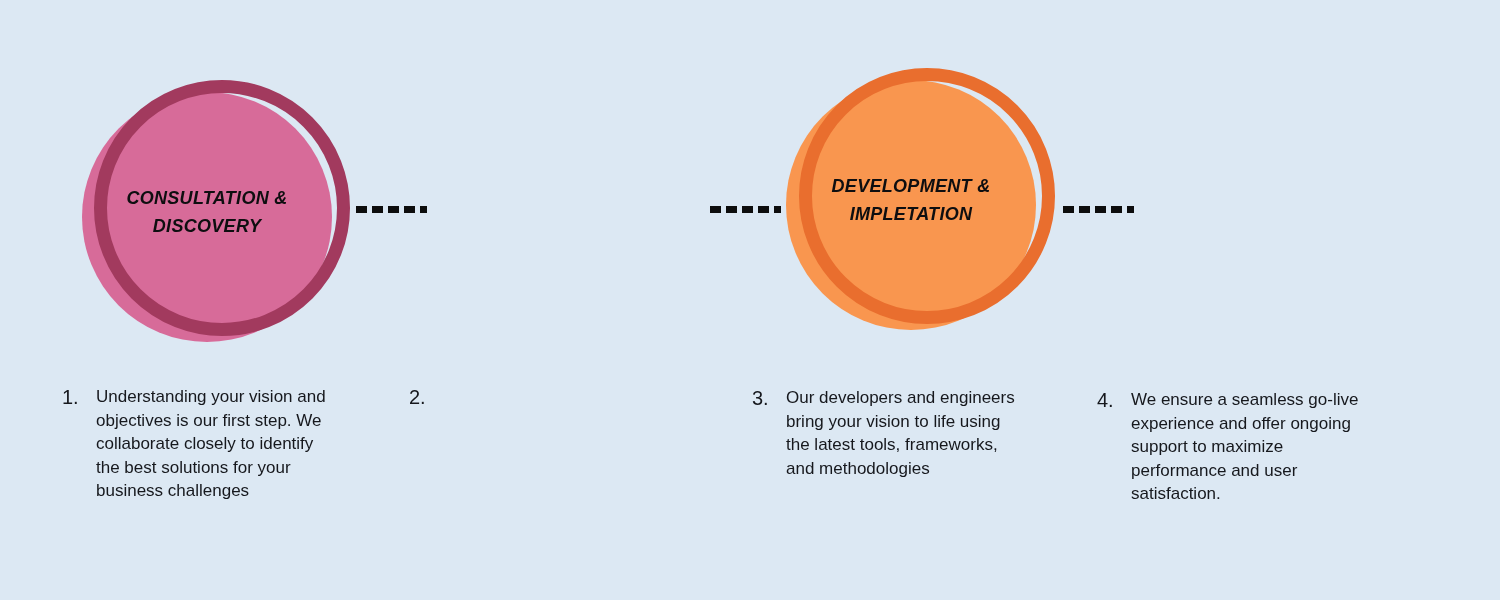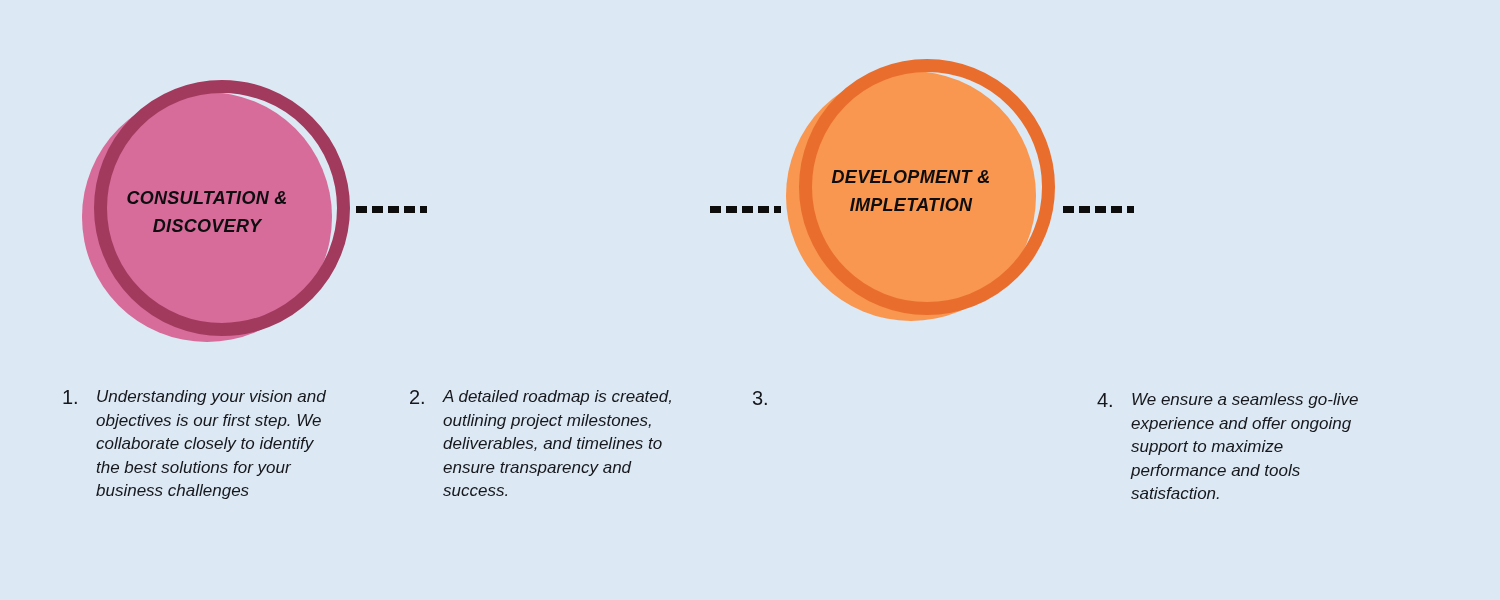--- a/index.html
+++ b/index.html
@@ -81,42 +81,41 @@
     font-size: 20px;
     line-height: 24px;
     min-width: 24px;
     margin-right: 10px;
   }
   .desc-text {
     font-size: 17px;
     line-height: 23.5px;
     white-space: pre-line;
     margin: 0;
-    font-style: italic;
   }
 </style>
 </head>
 <body>
 
 <div class="canvas">
 
   <div class="step" style="left: 82px; top: 92px; --fill: #d76b99; --ring: #a23a5e;">
     <div class="ring" style="left:12px; top:-12px; border-width:13px;"></div>
     <div class="fill">
       <div class="step-title">CONSULTATION &amp;
 DISCOVERY</div>
     </div>
   </div>
 
   <div class="connector" style="left:356px;"></div>
 
 
   <div class="connector" style="left:710px;"></div>
 
-  <div class="step" style="left: 786px; top: 71px; --fill: #f9964f; --ring: #e96e2e;">
+  <div class="step" style="left: 786px; top: 80px; --fill: #f9964f; --ring: #e96e2e;">
     <div class="ring" style="left:13px; top:-12px; border-width:13px;"></div>
     <div class="fill">
       <div class="step-title">DEVELOPMENT &amp;
 IMPLETATION</div>
     </div>
   </div>
 
   <div class="connector" style="left:1063px;"></div>
 
 
@@ -124,33 +123,32 @@
     <span class="desc-number">1.</span>
     <p class="desc-text">Understanding your vision and
 objectives is our first step. We
 collaborate closely to identify
 the best solutions for your
 business challenges</p>
   </div>
 
   <div class="desc" style="left:409px; top:385px; width:316px;">
     <span class="desc-number">2.</span>
-    <p class="desc-text">A detailed roadmap is created,
-outlining project milestones,
-deliverables, and timelines to
-ensure transparency and
-success.</p>
   </div>
 
   <div class="desc" style="left:752px; top:386px; width:300px;">
     <span class="desc-number">3.</span>
+    <p class="desc-text">Our developers and engineers
+bring your vision to life using
+the latest tools, frameworks,
+and methodologies</p>
   </div>
 
   <div class="desc" style="left:1097px; top:388px; width:300px;">
     <span class="desc-number">4.</span>
     <p class="desc-text">We ensure a seamless go-live
 experience and offer ongoing
 support to maximize
-performance and tools
+performance and user
 satisfaction.</p>
   </div>
 
 </div>
 
 </body></html>

